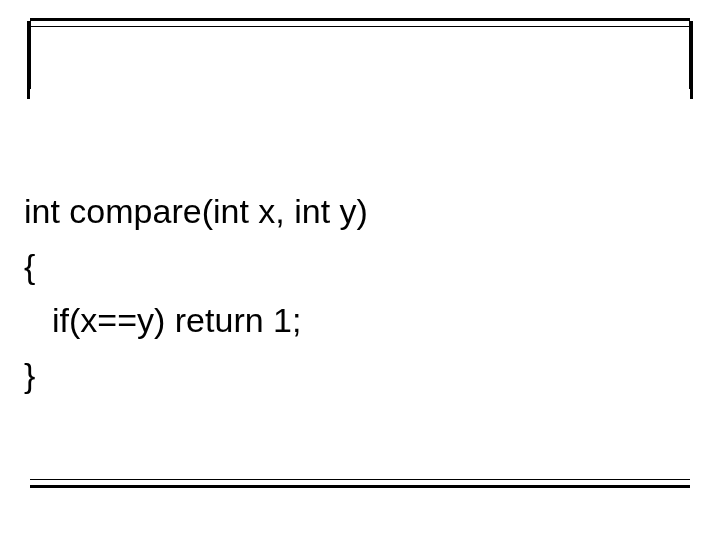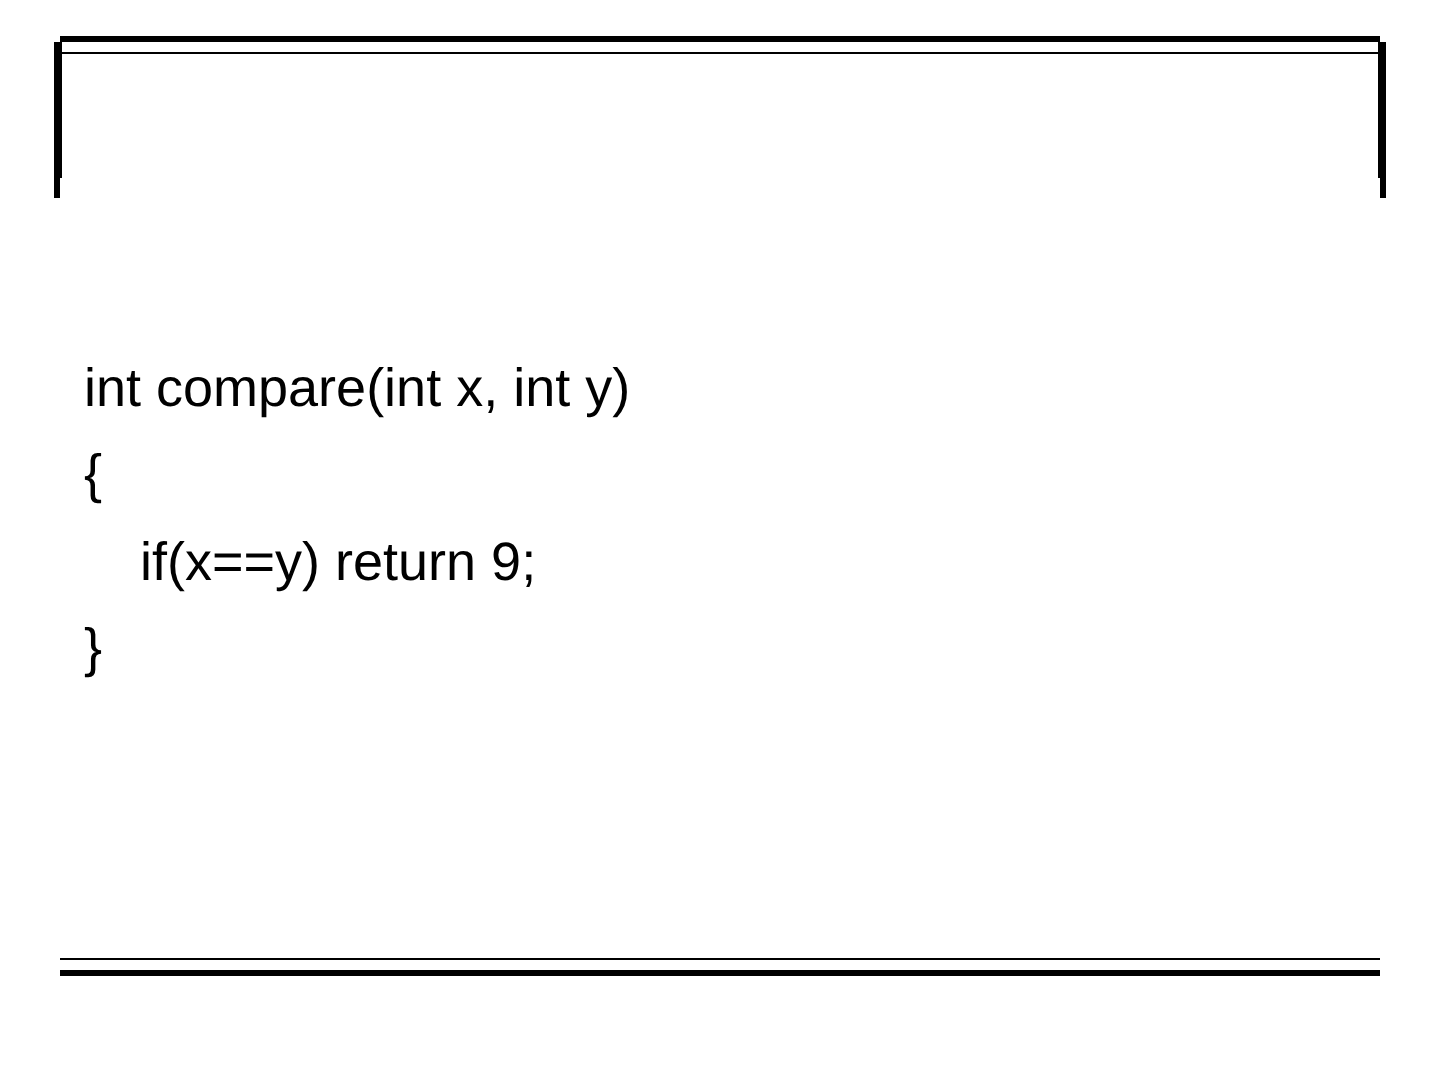--- a/index.html
+++ b/index.html
@@ -68,24 +68,24 @@
     position: absolute;
     left: 30px;
     right: 30px;
     bottom: 52px;
     height: 0;
     border-top: 3px solid #000000;
   }
 
   .code-block {
     position: absolute;
-    left: 42px;
+    left: 24px;
     top: 130px;
     right: 42px;
-    font-size: 27px;
+    font-size: 34px;
     line-height: 1.6;
     color: #000000;
     font-family: Arial, Helvetica, sans-serif;
     white-space: pre;
   }
   .indent {
     padding-left: 28px;
     display: block;
   }
 </style>
@@ -93,19 +93,19 @@
 <body>
 
 <div class="slide">
 
   <div class="rule-top-outer"></div>
   <div class="rule-top-inner"></div>
 
   <div class="code-block">
 <span>int compare(int x, int y)</span>
 <span>{</span>
-<span class="indent">if(x==y) return 9;</span><span>}</span>
+<span class="indent">if(x==y) return 1;</span><span>}</span>
   </div>
 
   <div class="rule-bottom-inner"></div>
   <div class="rule-bottom-outer"></div>
 
 </div>
 
 </body></html>

